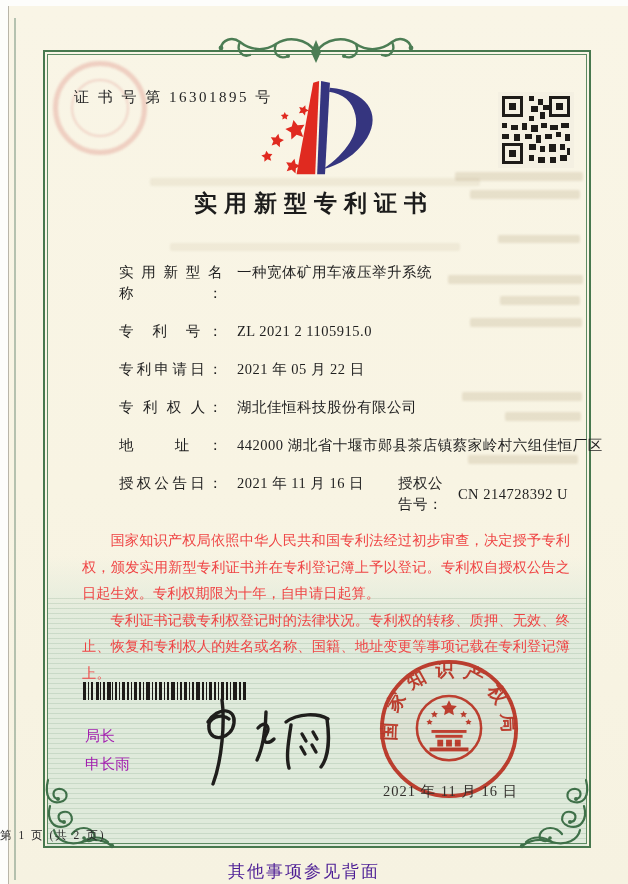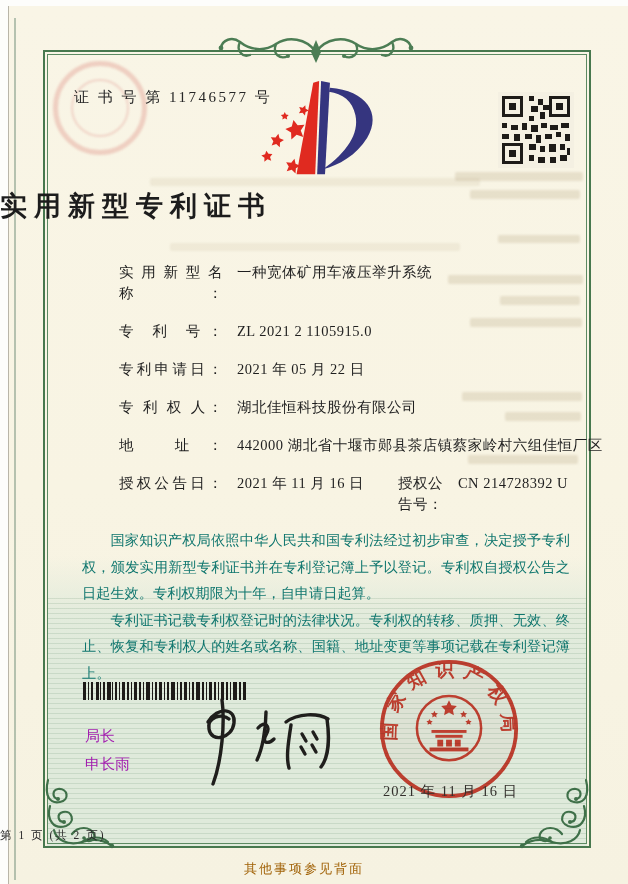--- a/index.html
+++ b/index.html
@@ -33,47 +33,47 @@
                  border:5px solid rgba(221,140,131,.36); border-radius:50%; filter:blur(1.2px); }
   .ghost-stamp-inner { position:absolute; left:71px; top:79px; width:58px; height:58px;
                  border:2px solid rgba(221,140,131,.30); border-radius:50%; filter:blur(1px); }
   .ghost-line { position:absolute; height:9px; background:rgba(168,150,108,.22); filter:blur(1.3px); border-radius:2px; }
 
   
   .cert-no { position:absolute; left:74px; top:88px; font-size:15px; letter-spacing:2.5px; color:#262626; }
   .logo { position:absolute; left:252px; top:76px; width:148px; height:106px; }
   .qr { position:absolute; left:498px; top:92px; width:76px; height:76px; }
 
-  .title { position:absolute; left:0; top:188px; width:628px; text-align:left;
-           font-size:27px; font-weight:bold; letter-spacing:7px; color:#1c1c1c; }
+  .title { position:absolute; left:0; top:188px; width:628px; text-align:center;
+           font-size:23px; font-weight:bold; letter-spacing:7px; color:#1c1c1c; }
 
   
   .fields { position:absolute; left:82px; top:262px; width:486px; font-size:14.5px; color:#1f1f1f; }
   .frow { display:flex; align-items:baseline; line-height:21px; margin-bottom:17px; }
   .flabel { width:104px; flex:none; text-align:justify; text-align-last:justify; letter-spacing:.5px;margin-left:37px; }
   .fvalue { margin-left:14px; letter-spacing:.5px; white-space:nowrap; }
-  .fvalue2 { margin-left:34px; display:flex; align-items:flex-start; }
+  .fvalue2 { margin-left:34px; display:flex; align-items:center; }
   .flabel2 { letter-spacing:.5px; }
 
   .paras { position:absolute; left:82px; top:527px; width:488px; font-size:14.2px;
-           line-height:26.5px; color:#0f766e; text-align:justify; }
+           line-height:26.5px; color:#ef4444; text-align:justify; }
   .paras p { text-indent:2em; }
 
   
   .barcode { position:absolute; left:83px; top:682px; width:163px; height:18px; }
   .director { position:absolute; left:85px; top:722px; font-size:15px; line-height:28px; color:#a21caf; }
   .signature { position:absolute; left:178px; top:692px; width:165px; height:98px; }
   .seal { position:absolute; left:376px; top:656px; width:146px; height:146px;
           mix-blend-mode:multiply; opacity:.95; }
   .seal-date { position:absolute; left:378px; top:782px; width:145px; text-align:center;
                font-size:14.5px; color:#33302c; letter-spacing:1px; }
   .page-footer { position:absolute; left:0; top:828px; width:628px; 
                  font-size:11.5px; color:#2b2b2b; letter-spacing:2px; }
   .back-note { position:absolute; left:0; top:860px; width:608px; text-align:center;
-               font-size:13px; color:#a16207; letter-spacing:2px; }
+               font-size:17px; color:#4c1d95; letter-spacing:2px; }
 </style>
 </head>
 <body>
 
 <div id="page">
 
   <div class="paper"></div>
   <div class="sheet2-edge"></div>
 
   <div class="ghost-stamp"></div>
@@ -145,21 +145,21 @@
       </g>
       <g fill="#3f7049">
         <circle cx="16" cy="21" r="2"></circle>
           <circle cx="22" cy="44" r="2"></circle>
         <circle cx="70" cy="68" r="2.2"></circle>
           <circle cx="42" cy="60" r="1.8"></circle>
       </g>
     </svg>
   </div>
 
-  <div class="cert-no">证 书 号 第 11746577 号</div>
+  <div class="cert-no">证 书 号 第 16301895 号</div>
 
   <div class="logo">
     <svg width="148" height="106" viewBox="0 0 150 108">
       <polygon points="62,7 68,5 64,100 45,100" fill="#e02a20"></polygon>
       <polygon points="70,5 79,7 74,100 66,100" fill="#35357f"></polygon>
       <path d="M79,12 C116,15 132,38 117,63 C106,81 88,91 72,95 C96,78 109,59 105,40 C102,25 92,18 78,16 Z" fill="#35357f"></path>
       <g fill="#e02a20">
         <polygon points="0,-10 2.9,-4.1 9.5,-3.1 4.8,1.6 5.9,8.1 0,4.8 -5.9,8.1 -4.8,1.6 -9.5,-3.1 -2.9,-4.1" transform="translate(44,55) scale(1.05) rotate(-12)"></polygon>
         <polygon points="0,-10 2.9,-4.1 9.5,-3.1 4.8,1.6 5.9,8.1 0,4.8 -5.9,8.1 -4.8,1.6 -9.5,-3.1 -2.9,-4.1" transform="translate(25,66) scale(0.72) rotate(12)"></polygon>
         <polygon points="0,-10 2.9,-4.1 9.5,-3.1 4.8,1.6 5.9,8.1 0,4.8 -5.9,8.1 -4.8,1.6 -9.5,-3.1 -2.9,-4.1" transform="translate(52,35) scale(0.55) rotate(20)"></polygon>

